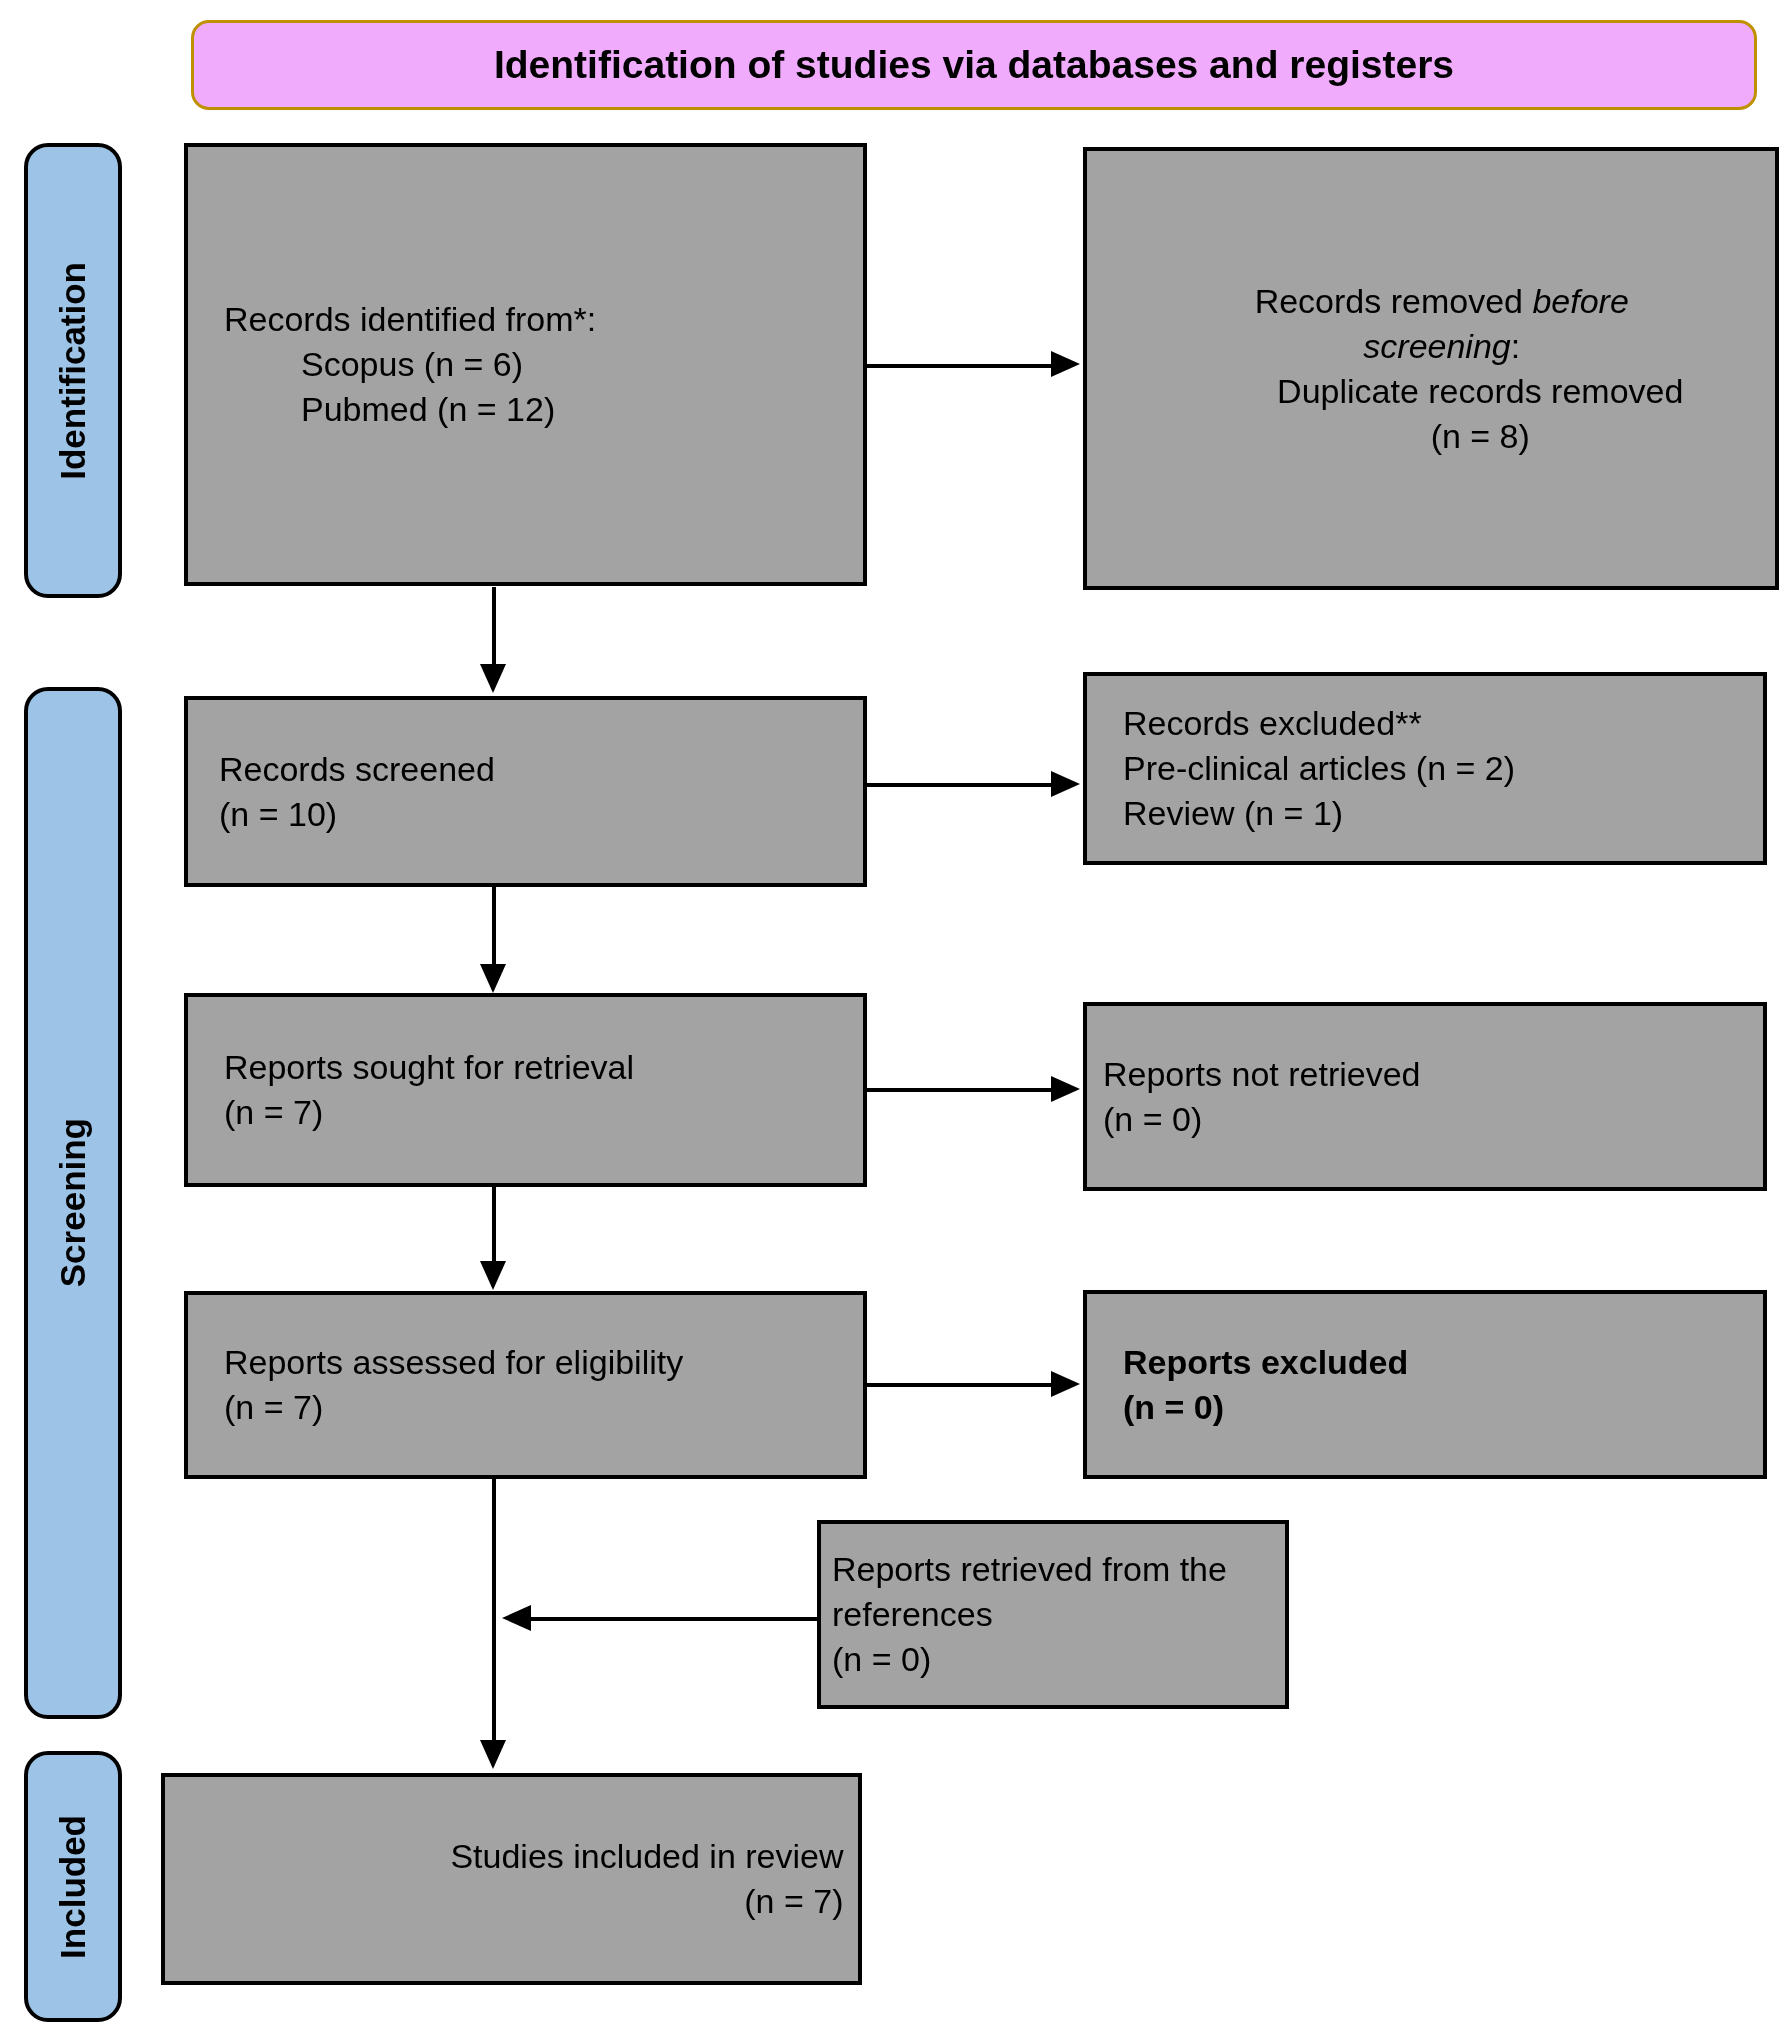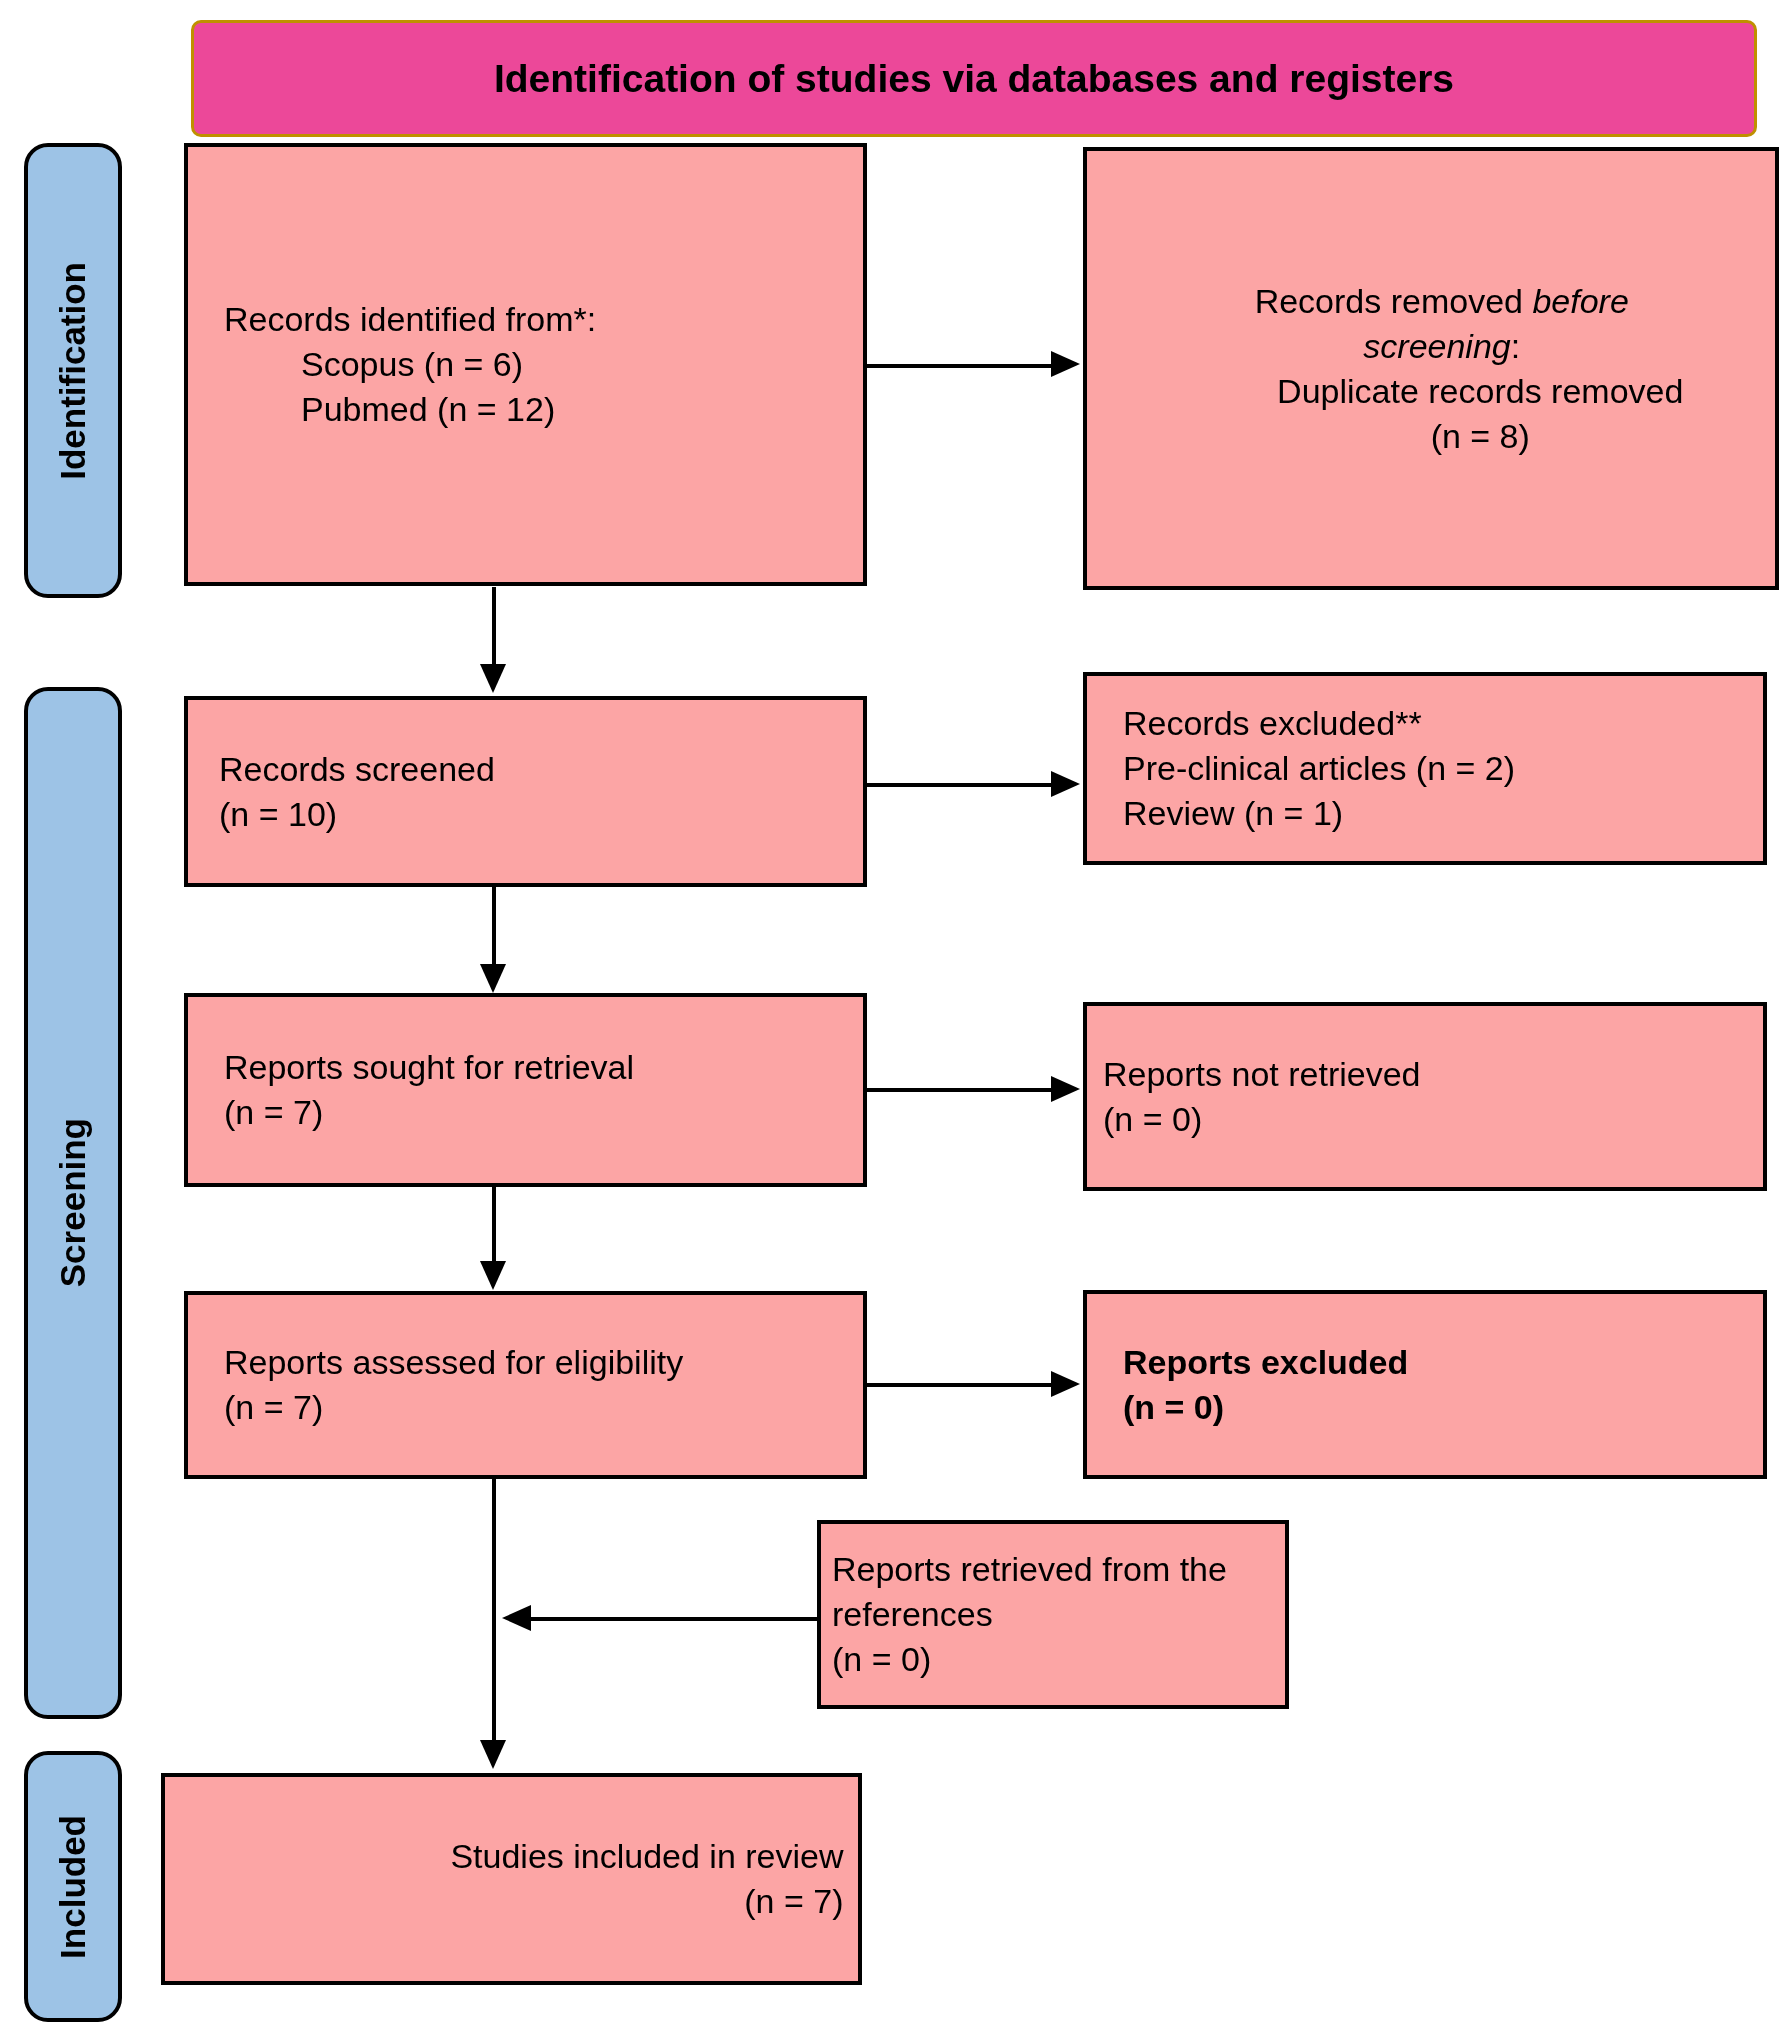--- a/index.html
+++ b/index.html
@@ -2,39 +2,39 @@
 <html style="font-size:13px"><head>
 <meta charset="utf-8">
 <style>
   html,body{margin:0;padding:0;background:#ffffff;}
   #canvas{
     position:relative;width:1789px;height:2043px;background:#ffffff;
     font-family:"Liberation Sans",sans-serif;color:#000;
   }
   
   .banner{
-    position:absolute;left:191px;top:20px;width:1566px;height:117px;
-    background:#ec4899;border:3.2px solid #BF9000;border-radius:10px;
+    position:absolute;left:191px;top:20px;width:1566px;height:90px;
+    background:#f0abfc;border:3.2px solid #BF9000;border-radius:18px;
     display:flex;align-items:center;justify-content:center;
     font-weight:bold;font-size:39px;box-sizing:border-box;
   }
   
   .stage{
     position:absolute;left:24px;width:98px;background:#9DC3E6;
     border:4px solid #000;border-radius:24px;box-sizing:border-box;
     display:flex;align-items:center;justify-content:center;
     font-weight:bold;font-size:35px;
   }
   .stage span{writing-mode:vertical-rl;transform:rotate(180deg);white-space:nowrap;}
   #stage-identification{top:143px;height:455px;}
   #stage-screening{top:687px;height:1032px;}
   #stage-included{top:1751px;height:271px;}
   
   .box{
-    position:absolute;background:#fca5a5;border:4.8px solid #000;box-sizing:border-box;
+    position:absolute;background:#a3a3a3;border:4.8px solid #000;box-sizing:border-box;
     display:flex;flex-direction:column;justify-content:center;
     font-size:34px;line-height:45px;padding:8px 14.5px 8px 36px;
   }
   .line{white-space:nowrap;}
   .indent{padding-left:77px;}
   #box-identified{left:184px;top:143px;width:683px;height:443px;}
   #box-removed{left:1083px;top:147px;width:696px;height:443px;text-align:center;}
   #box-screened{left:184px;top:696px;width:683px;height:191px;padding-left:31px;}
   #box-excluded{left:1083px;top:672px;width:684px;height:193px;}
   #box-sought{left:184px;top:993px;width:683px;height:194px;}

